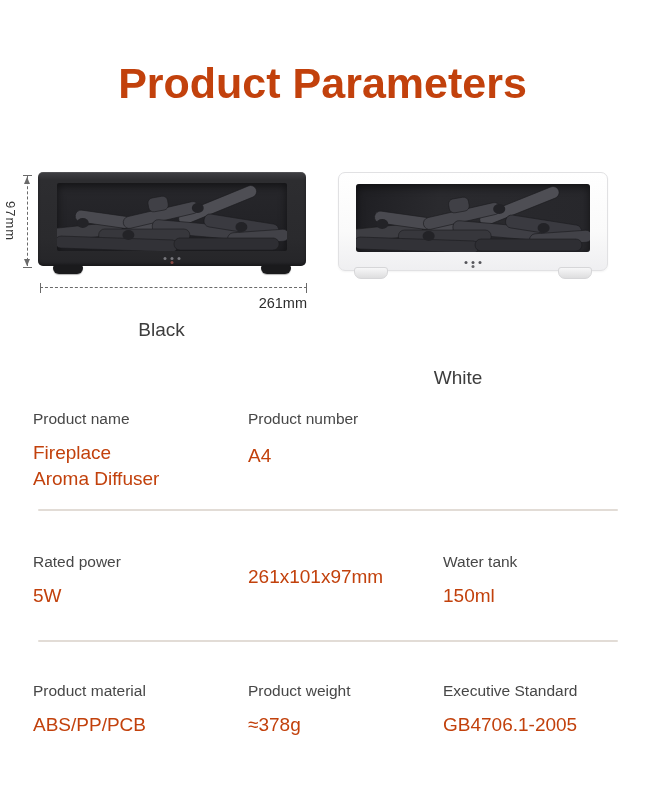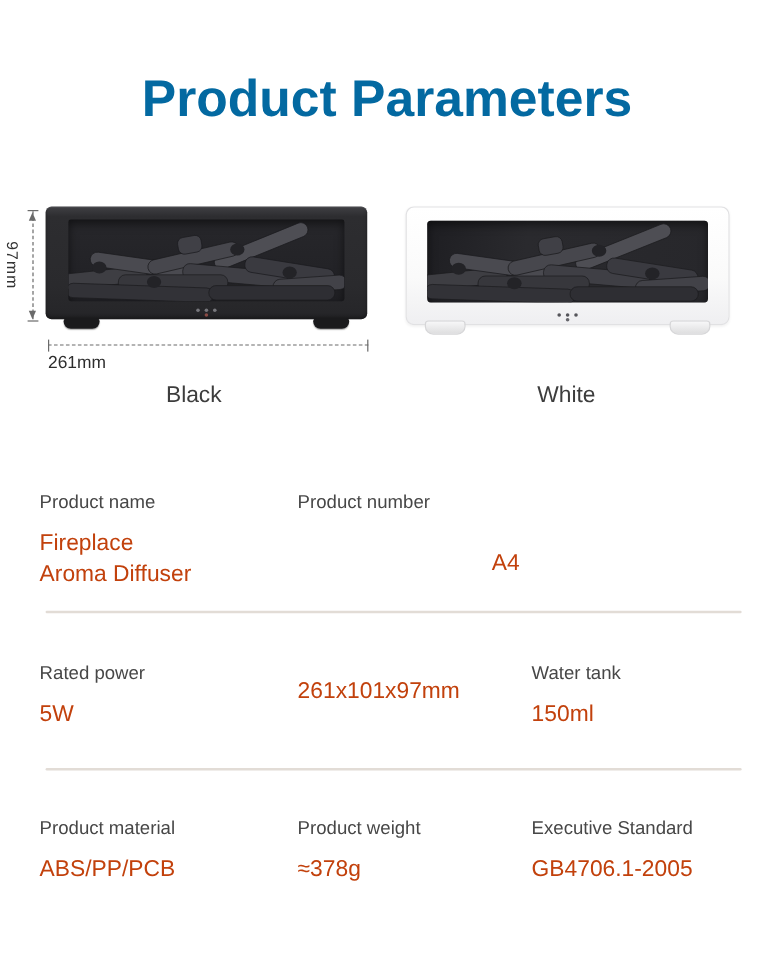--- a/index.html
+++ b/index.html
@@ -7,21 +7,21 @@
     position:relative; width:645px; height:807px; background:#ffffff;
     font-family:"Liberation Sans", sans-serif; overflow:hidden;
     color:#2b2b2b;
   }
 
   
   .title {
     position:absolute; top:58px; left:0; width:100%;
     margin:0; text-align:center;
     font-size:43px; line-height:50px; font-weight:bold;
-    color:#0369a1; letter-spacing:0px;
+    color:#c2410c; letter-spacing:0px;
   }
 
   
   .showcase { position:absolute; top:0; left:0; width:100%; height:100%; }
 
   
   .vdim-line {
     position:absolute; left:27px; top:176px; height:90px; width:0;
     border-left:1px dashed #6a6a6a;
   }
@@ -90,44 +90,44 @@
 
   
   .hdim {
     position:absolute; left:40px; top:287px; width:267px; height:0;
     border-top:1px dashed #6a6a6a;
   }
   .hdim .cap { position:absolute; top:-5px; width:1px; height:10px; background:#6a6a6a; }
   .hdim .cap.l { left:0; } .hdim .cap.r { right:0; }
   .hdim-label {
     position:absolute; left:40px; top:295px; width:267px;
-    text-align:left; font-size:14.5px; color:#2d2d2d;
+    text-align:right; font-size:14.5px; color:#2d2d2d;
   }
 
   
   .variant-label {
     position:absolute; top:319px; text-align:center;
     font-size:19px; color:#3d3d3d;
   }
   .variant-label.black { left:28px;  width:267px; }
-  .variant-label.white { left:338px; width:268px; }
+  .variant-label.white { left:324px; width:268px;margin-top:48px; }
 
   
   .spec-row { position:absolute; left:0; width:100%; }
   .row-1 { top:409px; } .row-2 { top:552px; } .row-3 { top:681px; }
   .spec-cell { position:absolute; top:0; }
   .cell-0 { left:33px;  width:205px; }
   .cell-1 { left:248px; width:185px; }
   .cell-2 { left:443px; width:185px; }
   .spec-label { font-size:15.5px; line-height:19px; color:#474747; }
   .spec-value {
     font-size:19px; line-height:26px; color:#c2410c;
     margin-top:12px; white-space:pre-line;
   }
-  .row-1 .cell-1 .spec-value, .row-1 .cell-2 .spec-value { margin-top:29px;text-align:right; }
+  .row-1 .cell-1 .spec-value, .row-1 .cell-2 .spec-value { margin-top:15px; }
   .row-2 .spec-value, .row-3 .spec-value { margin-top:13px; line-height:24px; }
 
   .divider { position:absolute; left:38px; width:580px; height:2px;
              background:#e2dcd6; border-radius:1px; }
   .divider-1 { top:509px; }
   .divider-2 { top:640px; }
 </style>
 </head>
 <body>
 

